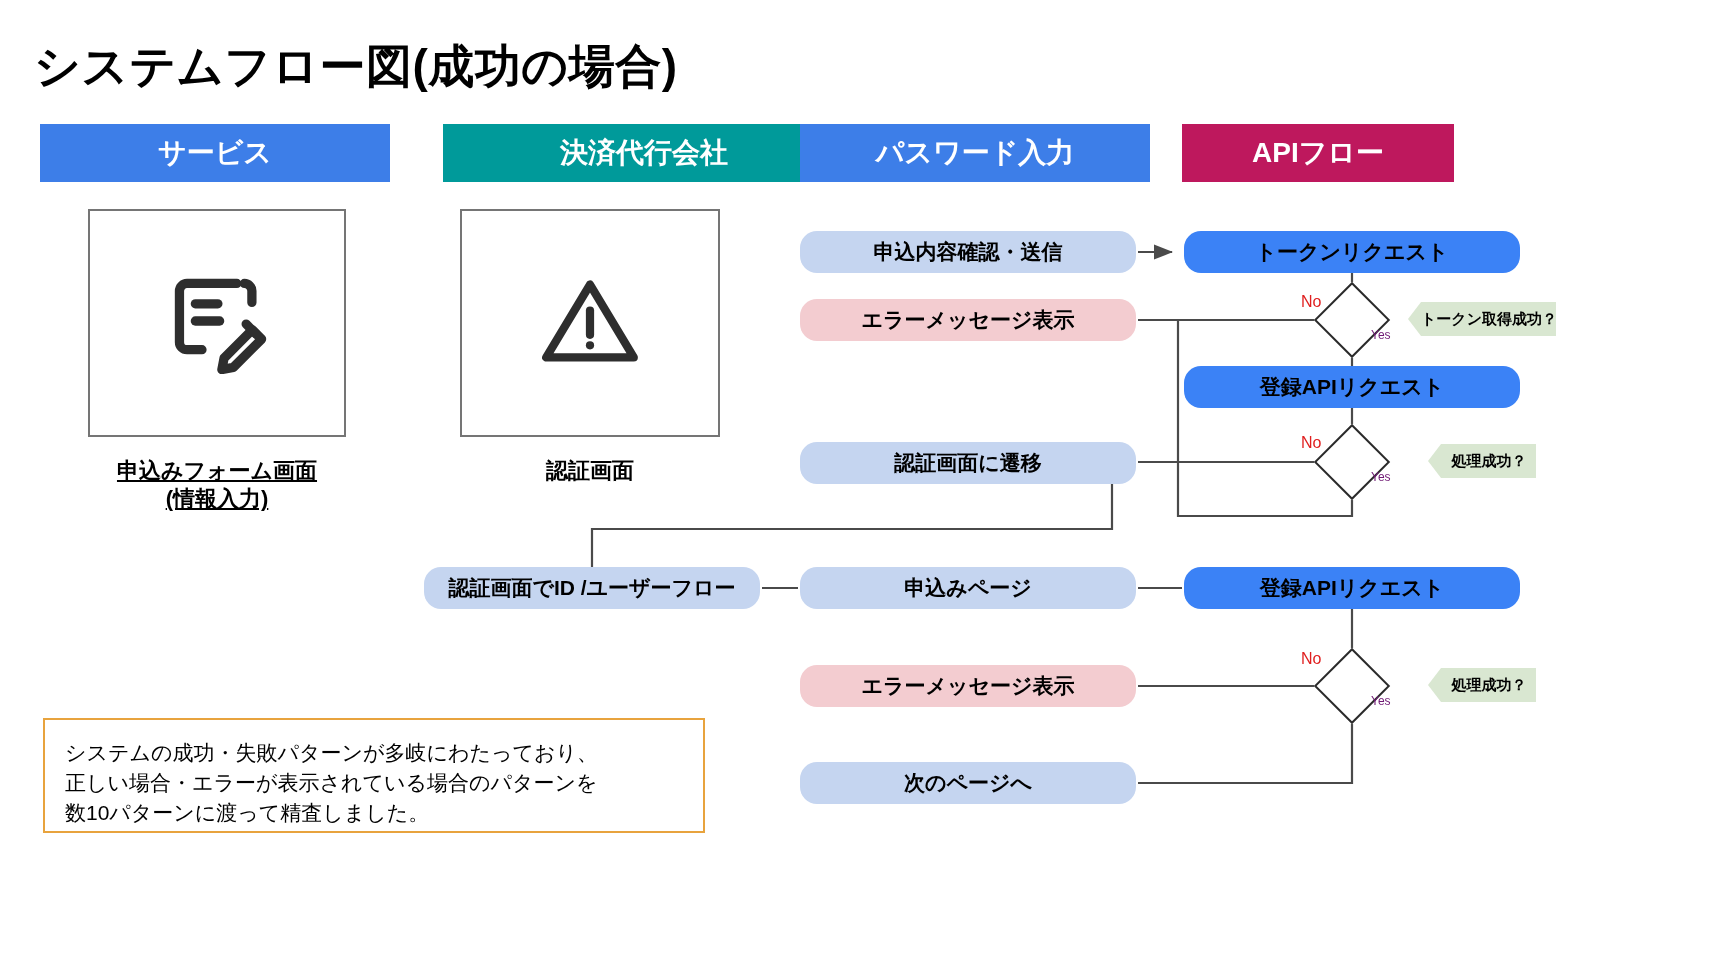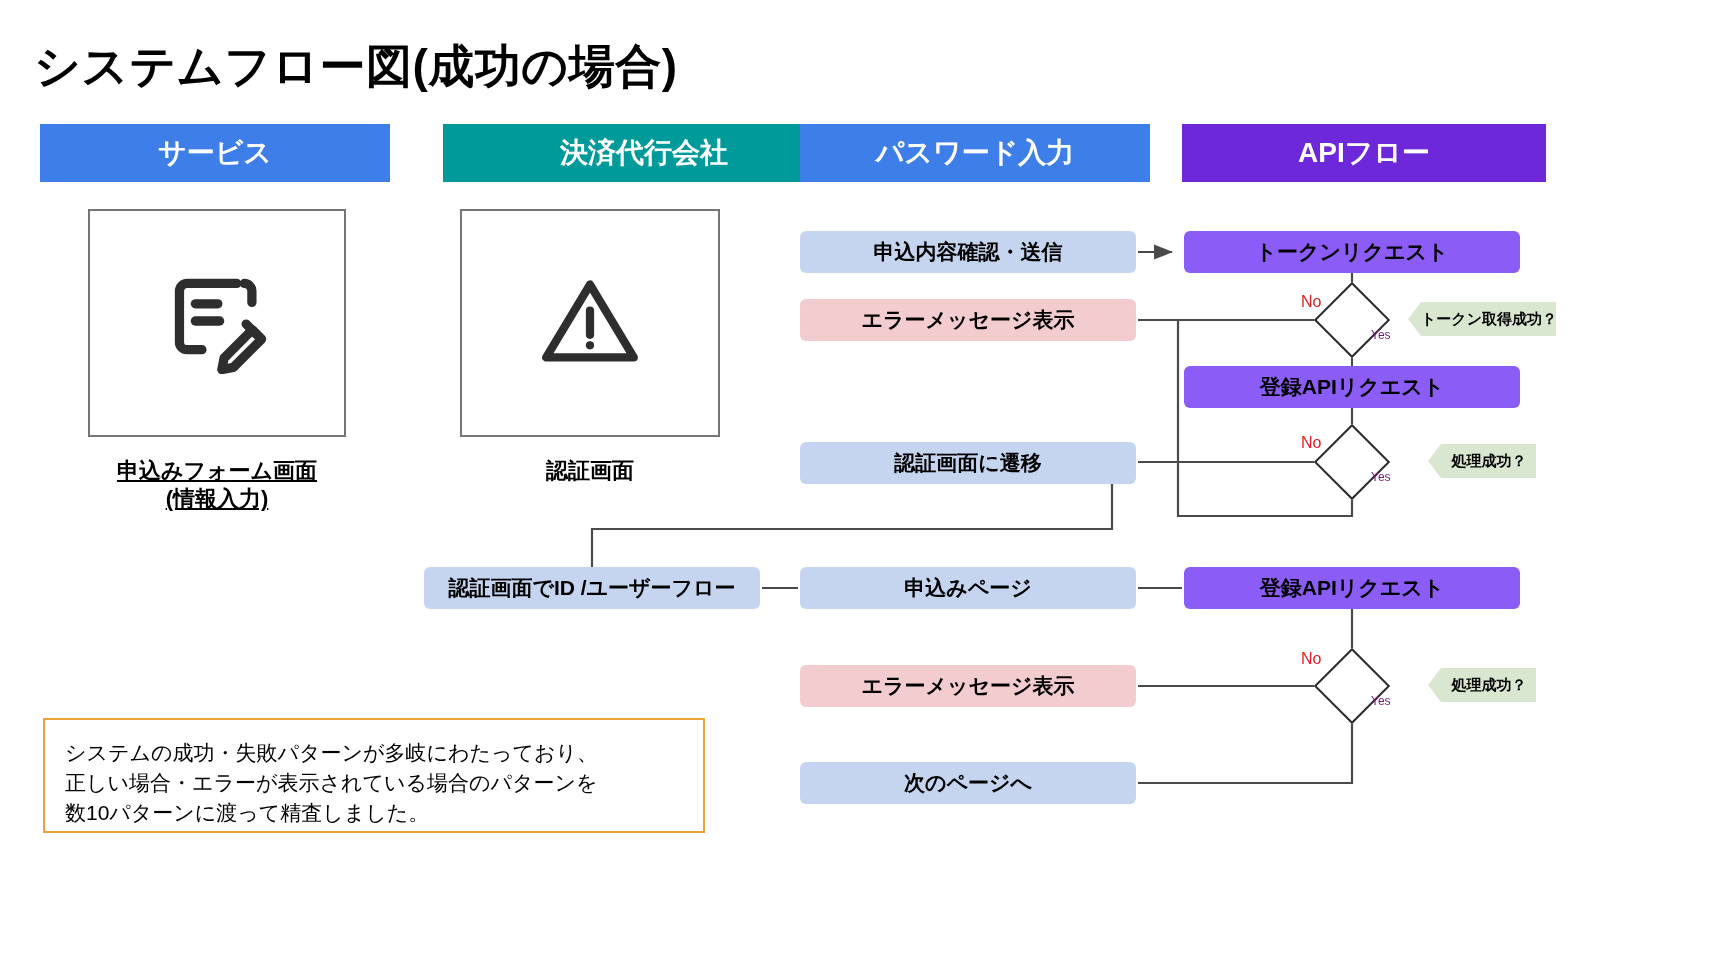--- a/index.html
+++ b/index.html
@@ -60,33 +60,33 @@
     font-weight: bold;
     line-height: 1.28;
     color: #000000;
     white-space: pre-line;
   }
 
   
   .flow-box {
     position: absolute;
     box-sizing: border-box;
-    border-radius: 6px;
+    border-radius: 17px;
     display: flex;
     align-items: center;
     justify-content: center;
     font-size: 21px;
     font-weight: bold;
     color: #000000;
     white-space: nowrap;
     padding: 0 8px;
   }
   .fb-blue  { background: #c5d5f0; }
   .fb-pink  { background: #f3ccd0; }
-  .fb-green { background: #8b5cf6; }
+  .fb-green { background: #3b82f6; }
 
   
   .diamond {
     position: absolute;
     box-sizing: border-box;
     border: 2px solid #2b2b2b;
     background: #ffffff;
     transform: rotate(45deg);
   }
 
@@ -152,21 +152,21 @@
 </head>
 <body>
 
 <div id="canvas">
 
   <div id="page-title">システムフロー図(成功の場合)</div>
 
   <div class="col-header" style="left:40px; top:124px; width:350px; background:#3d7ee8;">サービス</div>
   <div class="col-header" style="left:423px; top:124px; width:402px; background:#009a9a;margin-left:20px;">決済代行会社</div>
   <div class="col-header" style="left:800px; top:124px; width:350px; background:#3d7ee8;">パスワード入力</div>
-  <div class="col-header" style="left:1182px; top:124px; width:364px; background:#6d28d9;">APIフロー</div>
+  <div class="col-header" style="left:1182px; top:124px; width:272px; background:#be185d;">APIフロー</div>
 
   <div class="screen-box" style="left:88px; top:209px; width:258px; height:228px;">
     <span>
       <svg width="106" height="106" viewBox="0 0 24 24" fill="none" stroke="#2e2e2e" stroke-width="2.1" stroke-linecap="round" stroke-linejoin="round">
         <path d="M16.5 3.5H5.2A1.7 1.7 0 0 0 3.5 5.2v11.6a1.7 1.7 0 0 0 1.7 1.7h3.4"></path>
         <path d="M18.2 3.5a1.7 1.7 0 0 1 1.7 1.7v2.6"></path>
         <line x1="7.1" y1="8.1" x2="12.2" y2="8.1"></line>
         <line x1="7.1" y1="12" x2="12.6" y2="12"></line>
         <path d="M13.6 20.4l6.4-6.4 2.1 2.1-6.4 6.4-2.6.5z"></path>
         <line x1="18.6" y1="12.7" x2="20.9" y2="15"></line>

